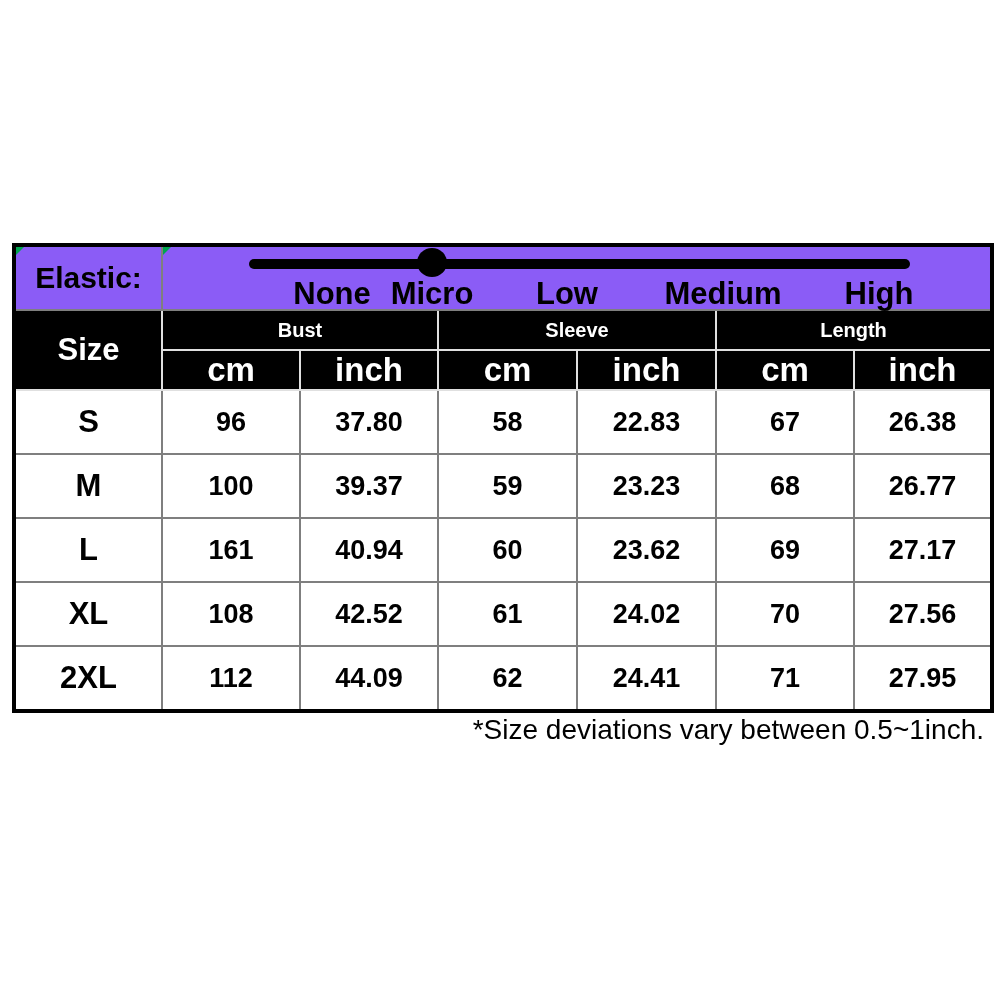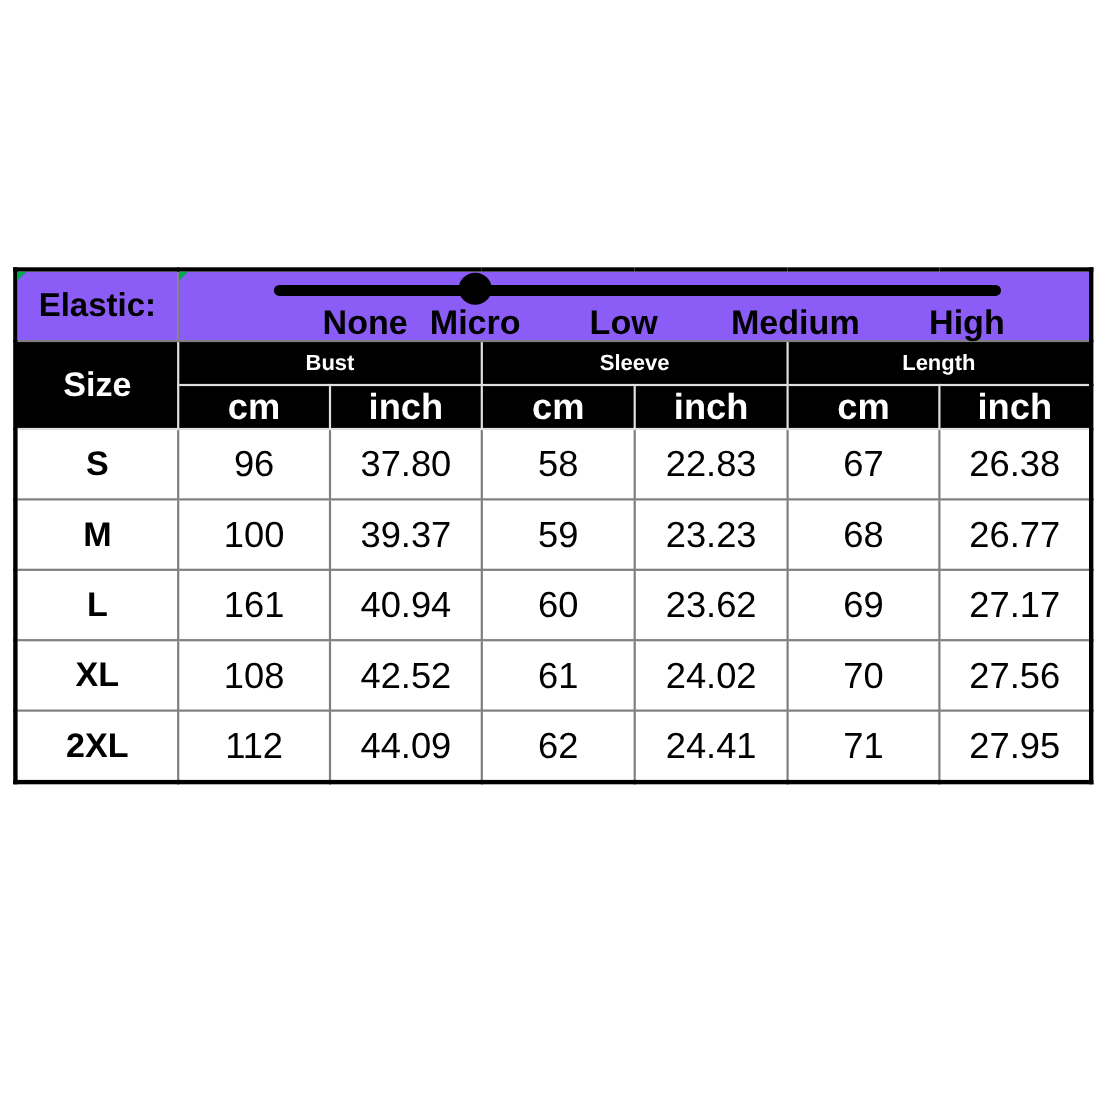--- a/index.html
+++ b/index.html
@@ -30,22 +30,22 @@
   .size-table td, .size-table th {
     padding: 0;
     text-align: center;
     vertical-align: middle;
     overflow: visible;
   }
   
   .size-table td.body-cell {
     border: 2px solid #7f7f7f;
     background: #ffffff;
-    font-size: 33px;
-    font-weight: 400;
+    font-size: 27px;
+    font-weight: 700;
     height: 62px;
   }
   td.size-cell {
     font-weight: 700 !important;
     font-size: 31px !important;
   }
   
   .size-table th.hdr {
     background: #000000;
     color: #ffffff;
@@ -214,14 +214,15 @@
       <td class="body-cell">112</td>
       <td class="body-cell">44.09</td>
       <td class="body-cell">62</td>
       <td class="body-cell">24.41</td>
       <td class="body-cell">71</td>
       <td class="body-cell">27.95</td>
     </tr>
   </tbody>
     </table>
 
+  <div class="footnote">*Size deviations vary between 0.5~1inch.</div>
 
 </div>
 
 </body></html>

